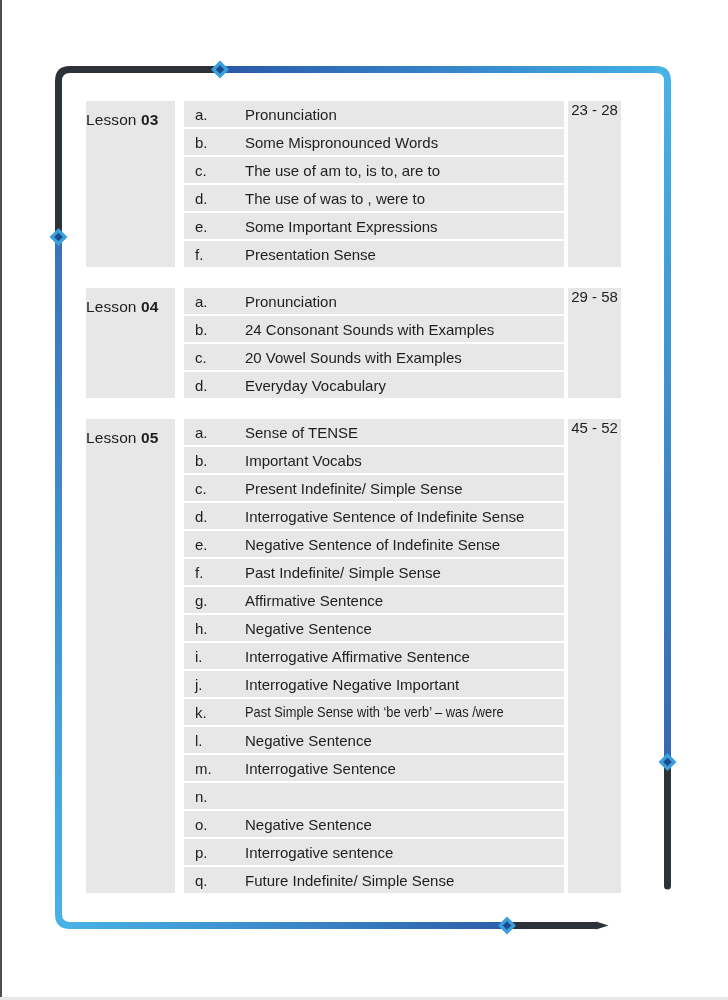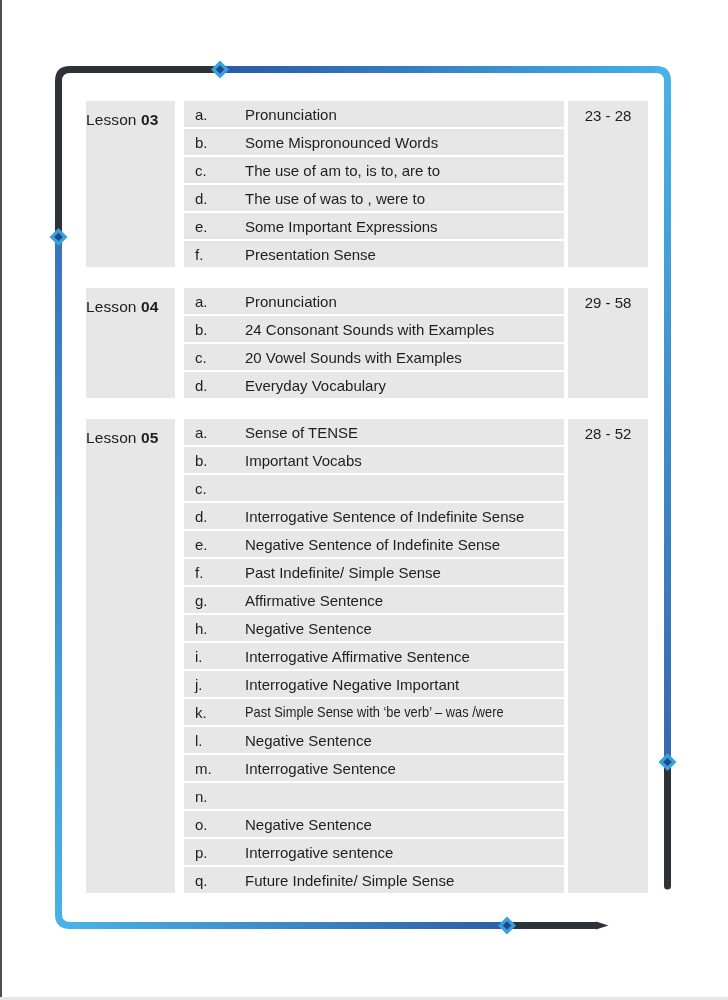--- a/index.html
+++ b/index.html
@@ -38,22 +38,22 @@
   }
   .row:last-child { margin-bottom:0; }
   .letter { width:50px; flex:none; }
   .title { white-space:nowrap; }
   .title.condensed {
     display:inline-block; font-size:14.6px;
     transform:scaleX(0.88); transform-origin:left center;
   }
 
   .pages-cell {
-    width:80px; flex:none; background:var(--rowbg,#e7e7e8);
-    box-sizing:border-box; padding-top:6px; text-align:center; font-size:15px;
+    width:53px; flex:none; background:var(--rowbg,#e7e7e8);
+    box-sizing:border-box; text-align:center; font-size:15px;
   }
 </style>
 </head>
 <body style="color: rgb(30, 30, 30);">
 
 <div class="page">
 
   <div class="left-edge-line"></div>
   <div class="bottom-edge-strip"></div>
 
@@ -163,20 +163,21 @@
           <div class="row">
             <span class="letter">a.</span>
             <span class="title">Sense of TENSE</span>
           </div>
           <div class="row">
             <span class="letter">b.</span>
             <span class="title">Important Vocabs</span>
           </div>
           <div class="row">
             <span class="letter">c.</span>
+            <span class="title">Present Indefinite/ Simple Sense</span>
           </div>
           <div class="row">
             <span class="letter">d.</span>
             <span class="title">Interrogative Sentence of Indefinite Sense</span>
           </div>
           <div class="row">
             <span class="letter">e.</span>
             <span class="title">Negative Sentence of Indefinite Sense</span>
           </div>
           <div class="row">
@@ -220,16 +221,16 @@
           </div>
           <div class="row">
             <span class="letter">p.</span>
             <span class="title">Interrogative sentence</span>
           </div>
           <div class="row">
             <span class="letter">q.</span>
             <span class="title">Future Indefinite/ Simple Sense</span>
           </div>
         </div>
-        <div class="pages-cell">28 - 52</div>
+        <div class="pages-cell">45 - 52</div>
       </div>
     </div>
 </div>
 
 </body></html>

